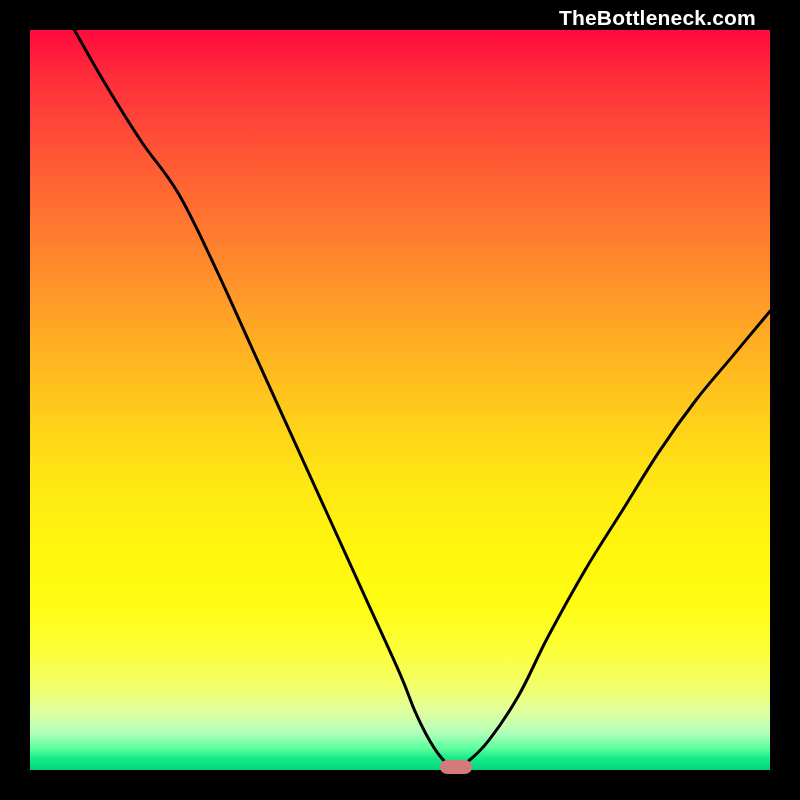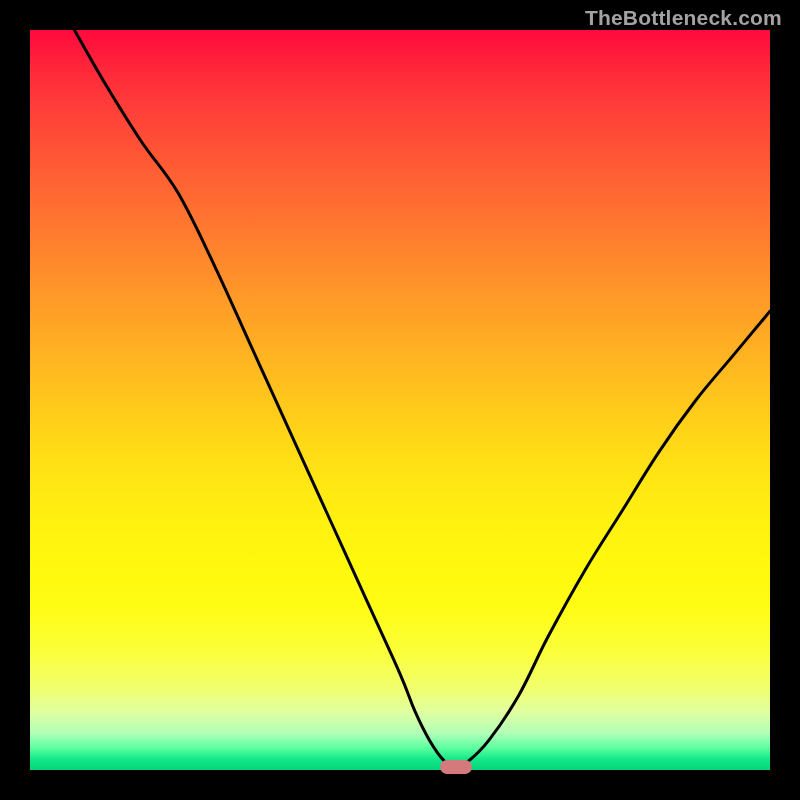--- a/index.html
+++ b/index.html
@@ -44,24 +44,24 @@
       #e1ff9e 92%,
       #b2ffb9 95%,
       #5effa0 97%,
       #14e989 98.5%,
       #05d47c 100%
     );
   }
   .brand {
     position: absolute;
     top: 6px;
-    right: 18px;
+    right: 44px;
     font-size: 21px;
     font-weight: 600;
-    color: #a3a3a3;
+    color: #ffffff;
     letter-spacing: 0.2px;
   }
   svg.curve-layer {
     position: absolute;
     inset: 0;
     width: 100%;
     height: 100%;
   }
   .marker {
     position: absolute;

